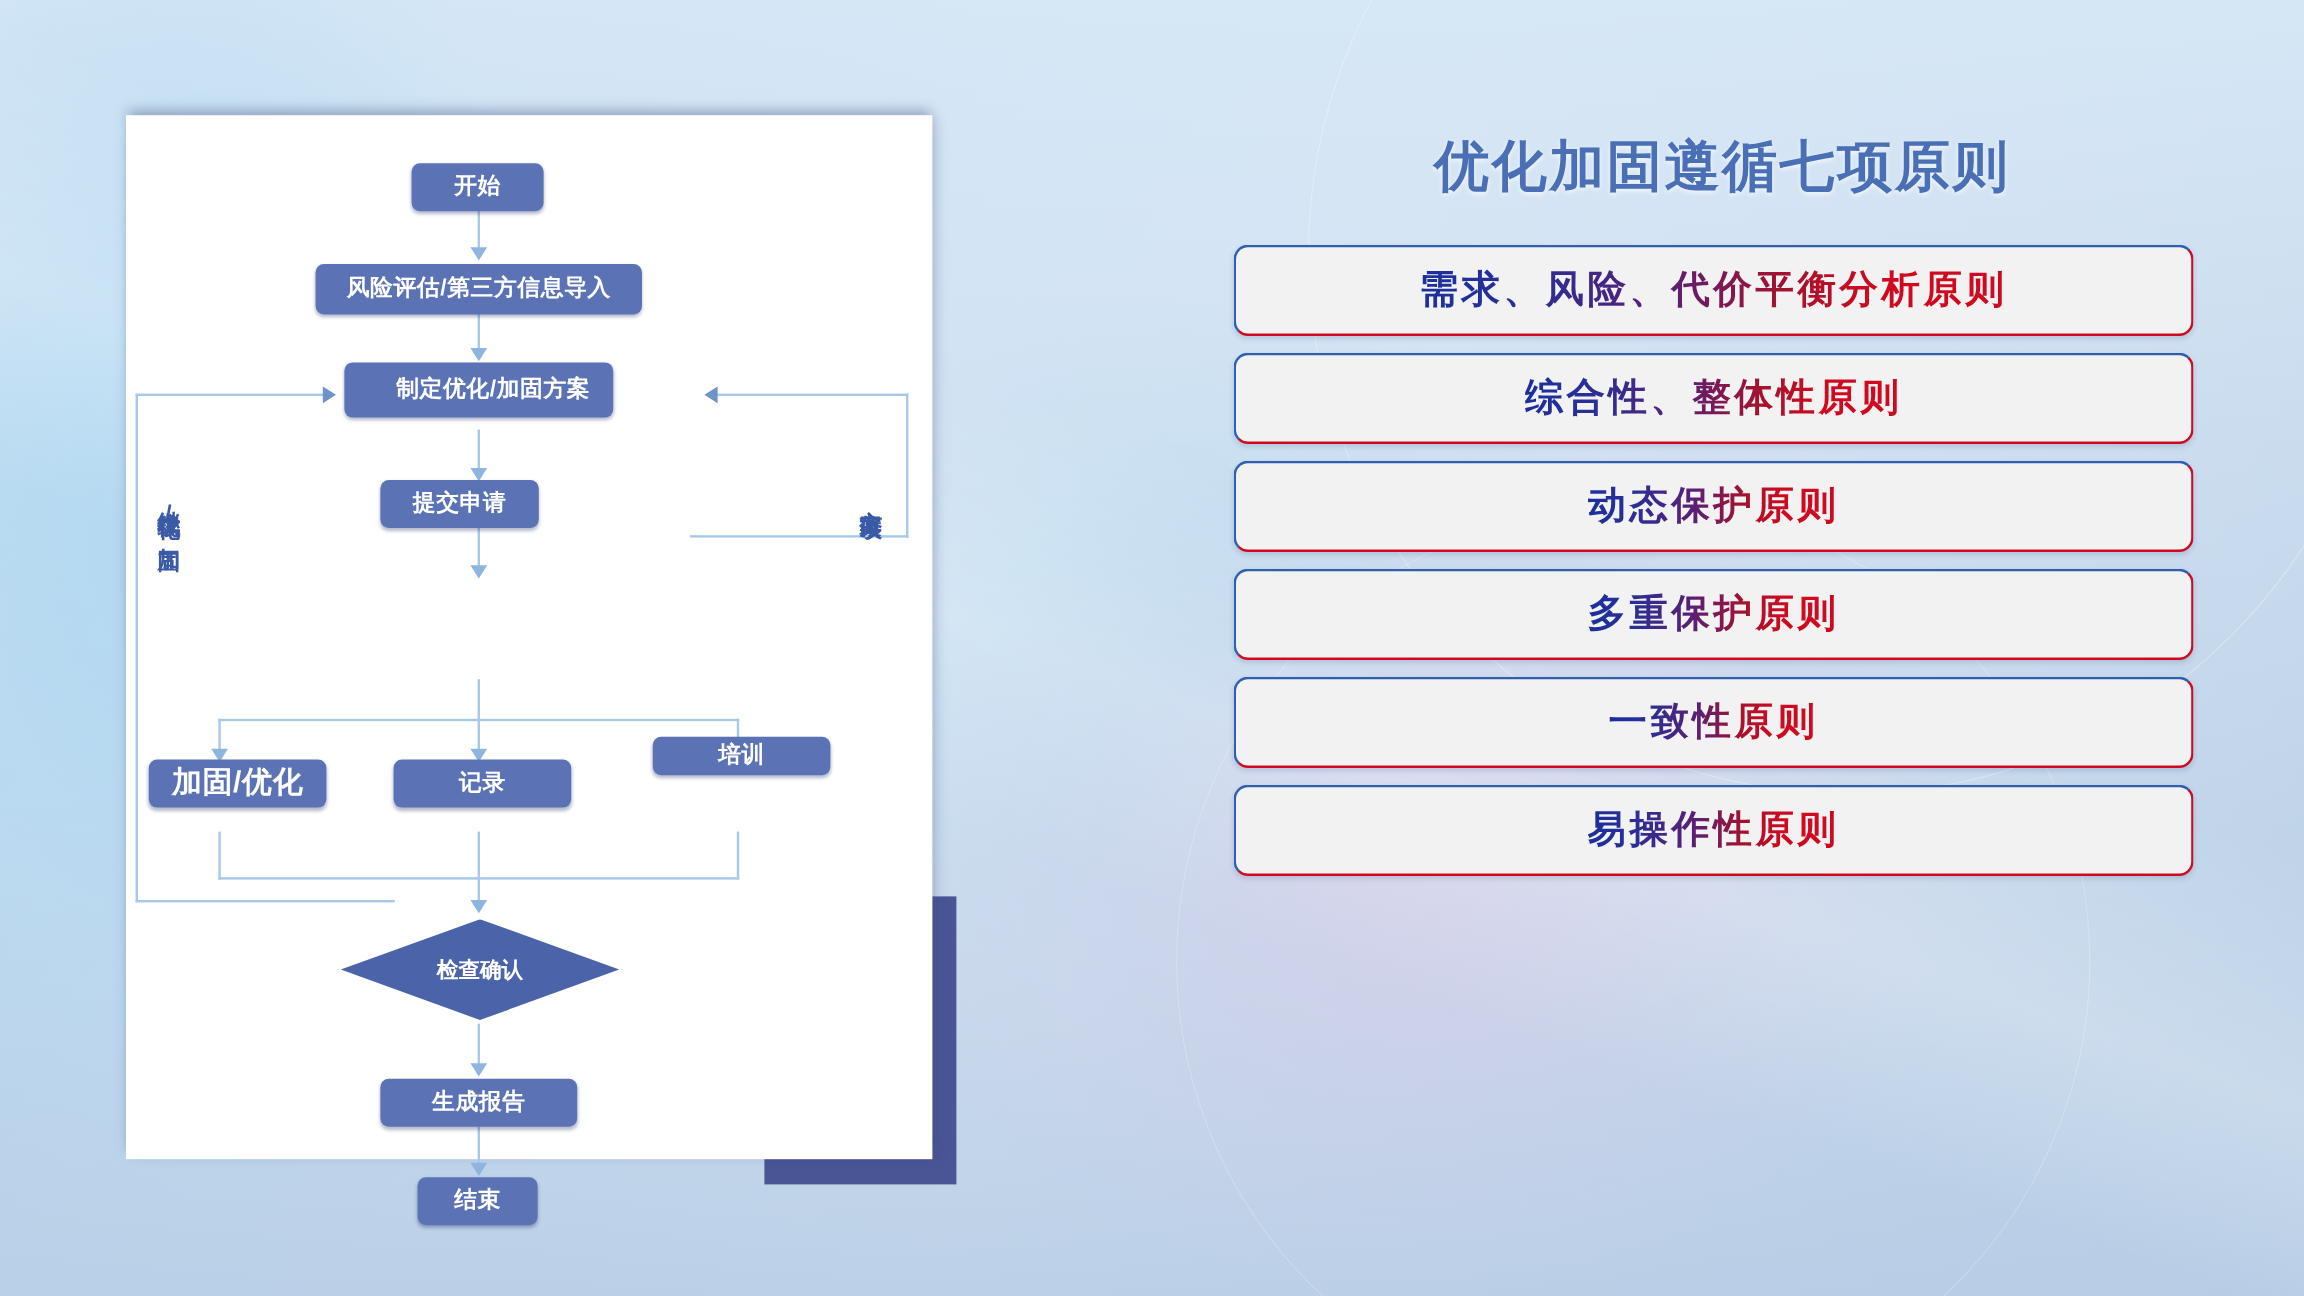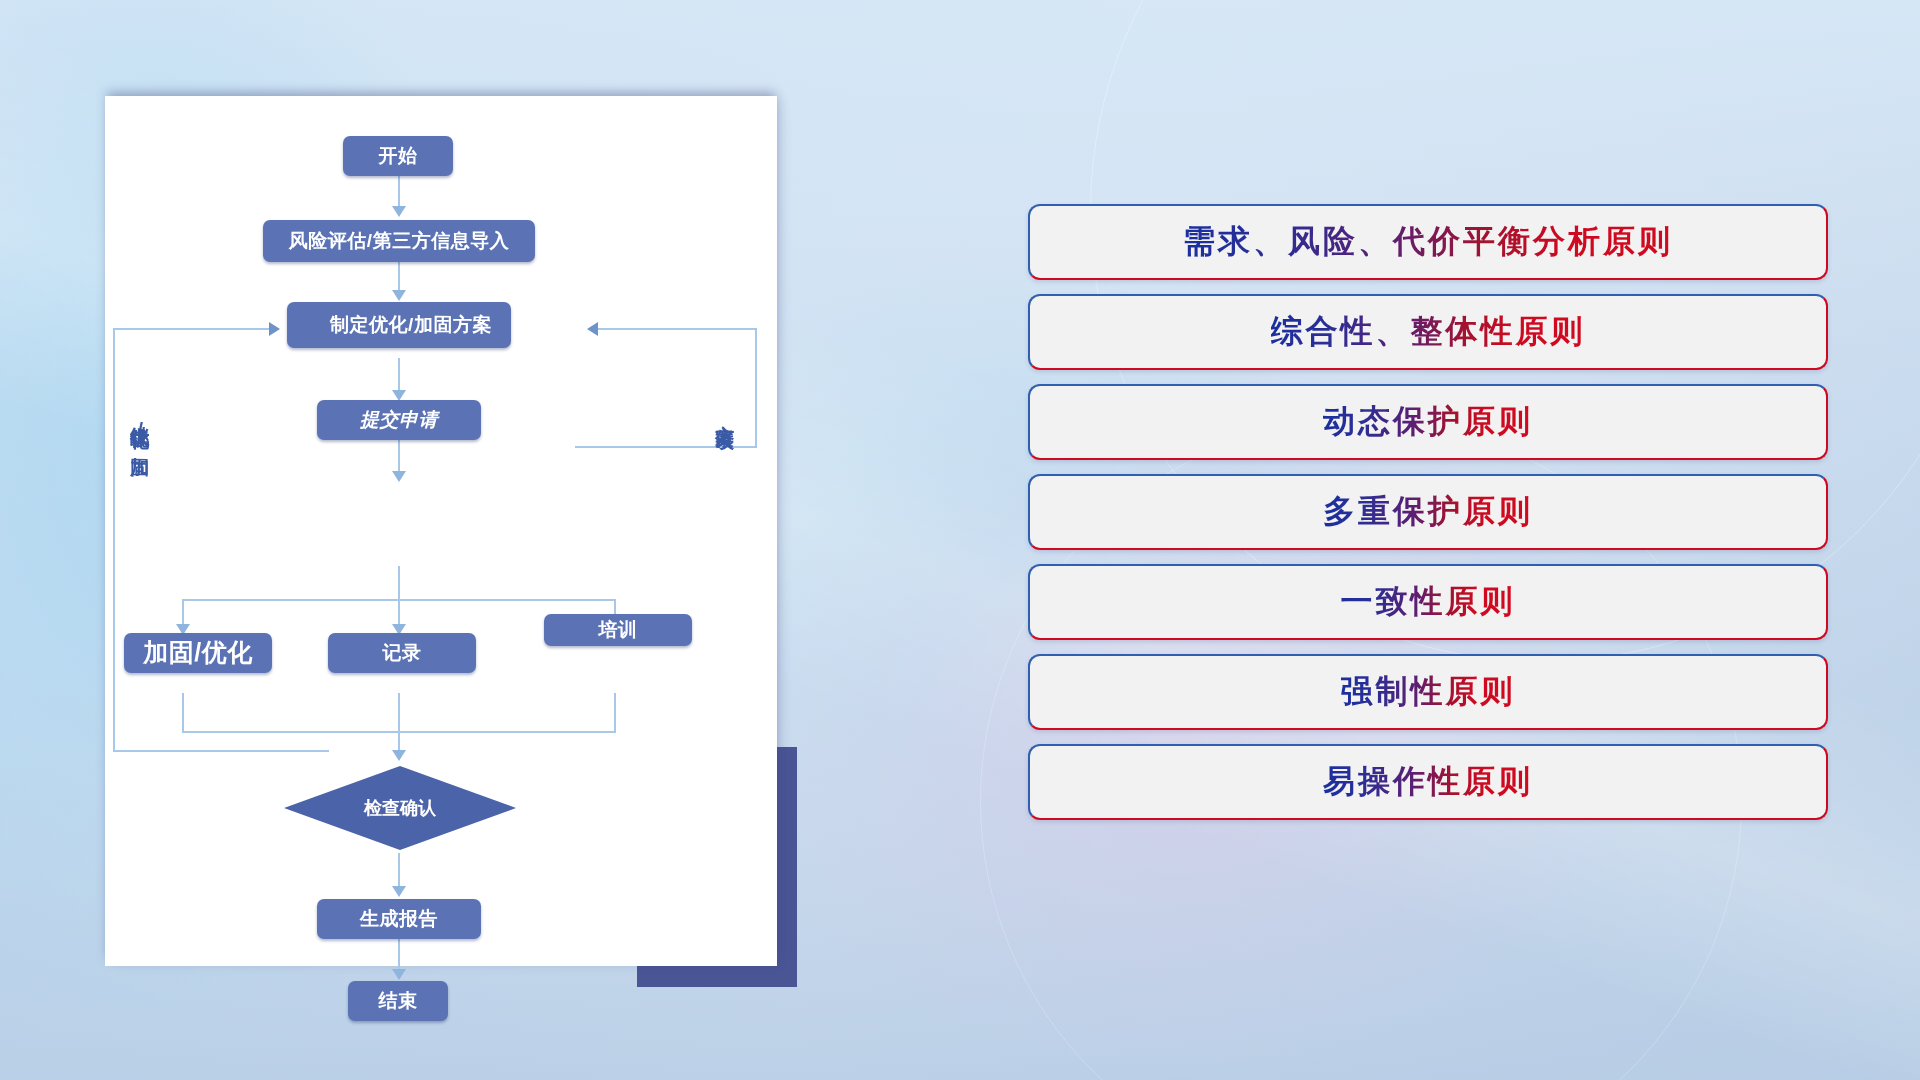--- a/index.html
+++ b/index.html
@@ -170,21 +170,21 @@
     </div>
 
     <div class="node" style="left:158px;top:124px;width:272px;height:42px;font-size:19px;">
       <span>风险评估/第三方信息导入</span>
     </div>
 
     <div class="node" style="left:182px;top:206px;width:224px;height:46px;font-size:19px;padding-left:24px;">
       <span>制定优化/加固方案</span>
     </div>
 
-    <div class="node" style="left:212px;top:304px;width:164px;height:40px;font-size:19px;font-style:italic;">
+    <div class="node" style="left:212px;top:304px;width:132px;height:40px;font-size:19px;">
       <span>提交申请</span>
     </div>
 
 
     <div class="node" style="left:19px;top:537px;width:148px;height:40px;font-size:25px;">
       <span>加固/优化</span>
     </div>
 
     <div class="node" style="left:223px;top:537px;width:148px;height:40px;font-size:19px;">
       <span>记录</span>
@@ -207,20 +207,21 @@
     </div>
 
     <div class="vlabel" style="left:24px;top:314px;">继续优化/加固</div>
     <div class="vlabel" style="left:609px;top:314px;">方案修改</div>
 
   </div>
 </div>
 
 <div id="right-panel">
 
+  <div id="panel-title">优化加固遵循七项原则</div>
 
   <div id="cards">
 
     <div class="pcard">
       <span class="ptext">需求、风险、代价平衡分析原则</span>
     </div>
 
     <div class="pcard">
       <span class="ptext">综合性、整体性原则</span>
     </div>
@@ -230,22 +231,19 @@
     </div>
 
     <div class="pcard">
       <span class="ptext">多重保护原则</span>
     </div>
 
     <div class="pcard">
       <span class="ptext">一致性原则</span>
     </div>
 
-    <div class="pcard">
-      <span class="ptext">强制性原则</span>
-    </div>
 
     <div class="pcard">
       <span class="ptext">易操作性原则</span>
     </div>
 
   </div>
 </div>
 
 </body></html>

